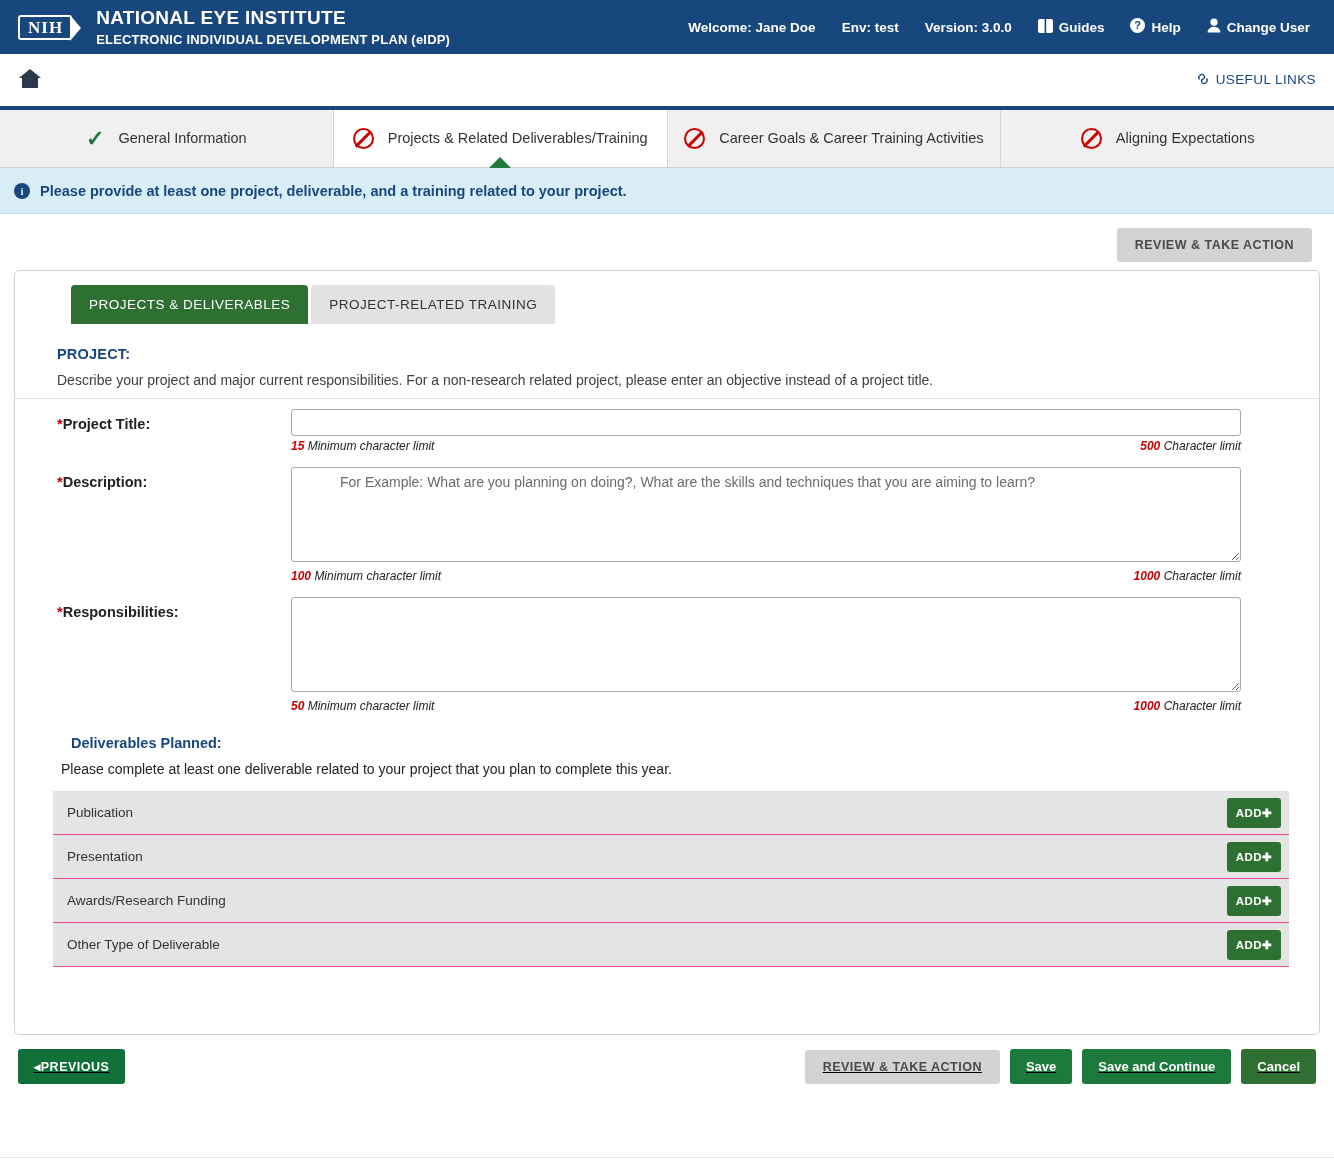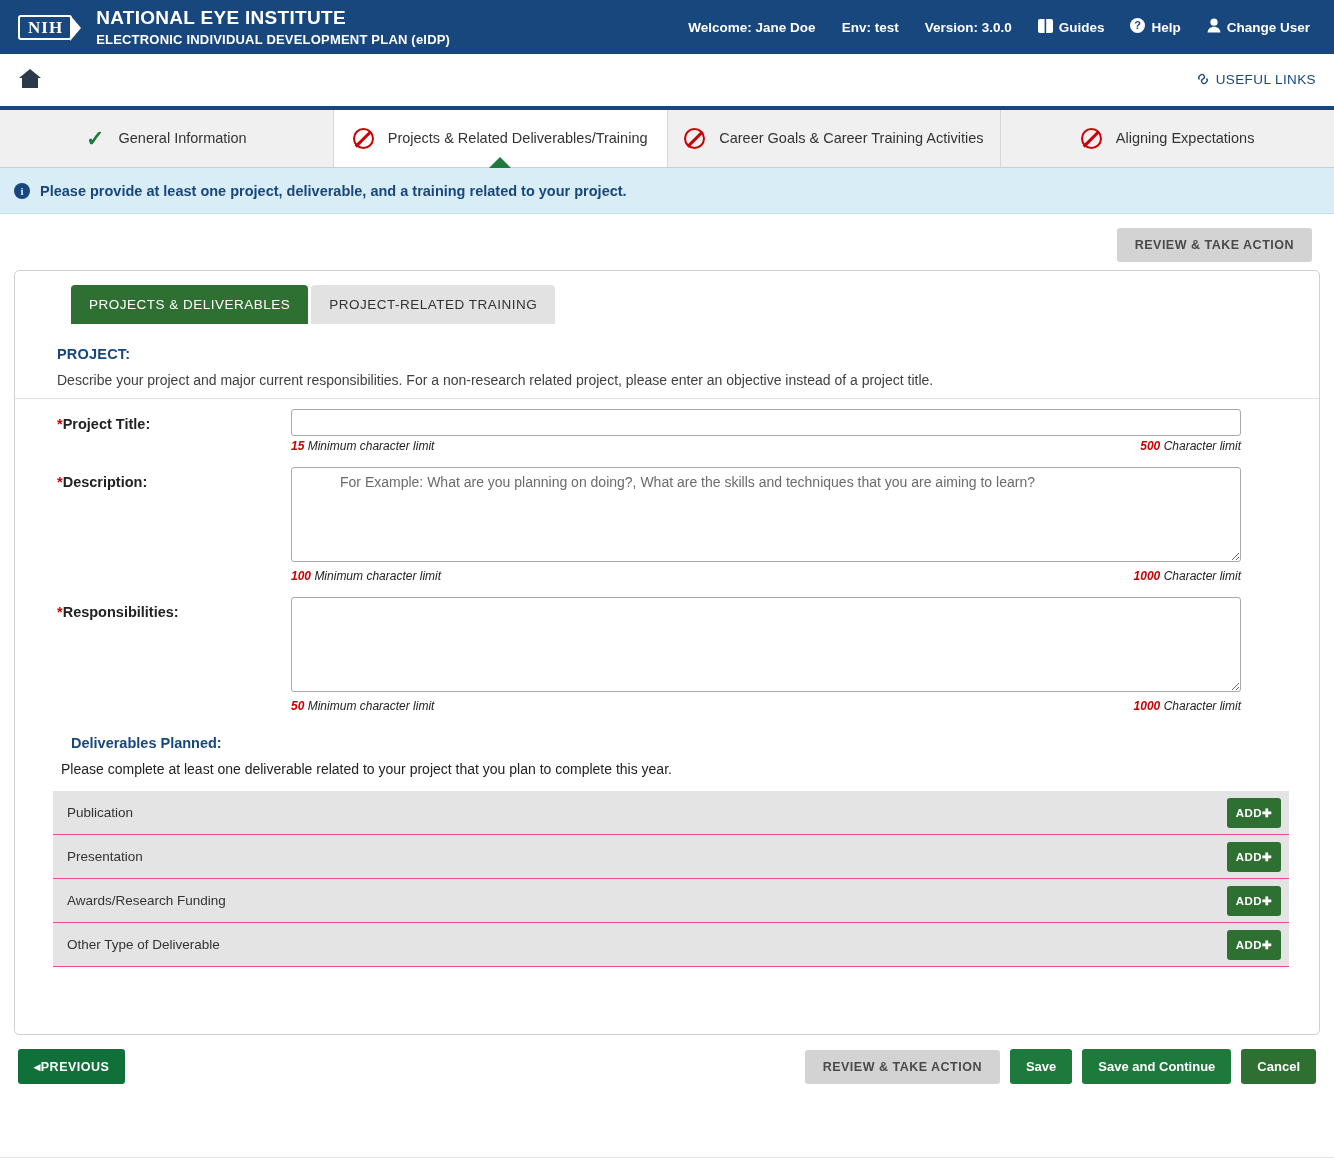--- a/index.html
+++ b/index.html
@@ -275,20 +275,21 @@
     border-radius: 3px;
     padding: 8px 9px;
     display: flex; align-items: center;  text-align: center;
   }
 
   
   .footer {
     display: flex;
     align-items: center;
     padding: 14px 18px 0 18px;
+    text-decoration: underline;
   }
   .btn-prev {
     background: #11703a;
     color: #ffffff;
     font-size: 12.5px;
     font-weight: bold;
     letter-spacing: .5px;
     padding: 10px 16px;
     border-radius: 3px;
   }

